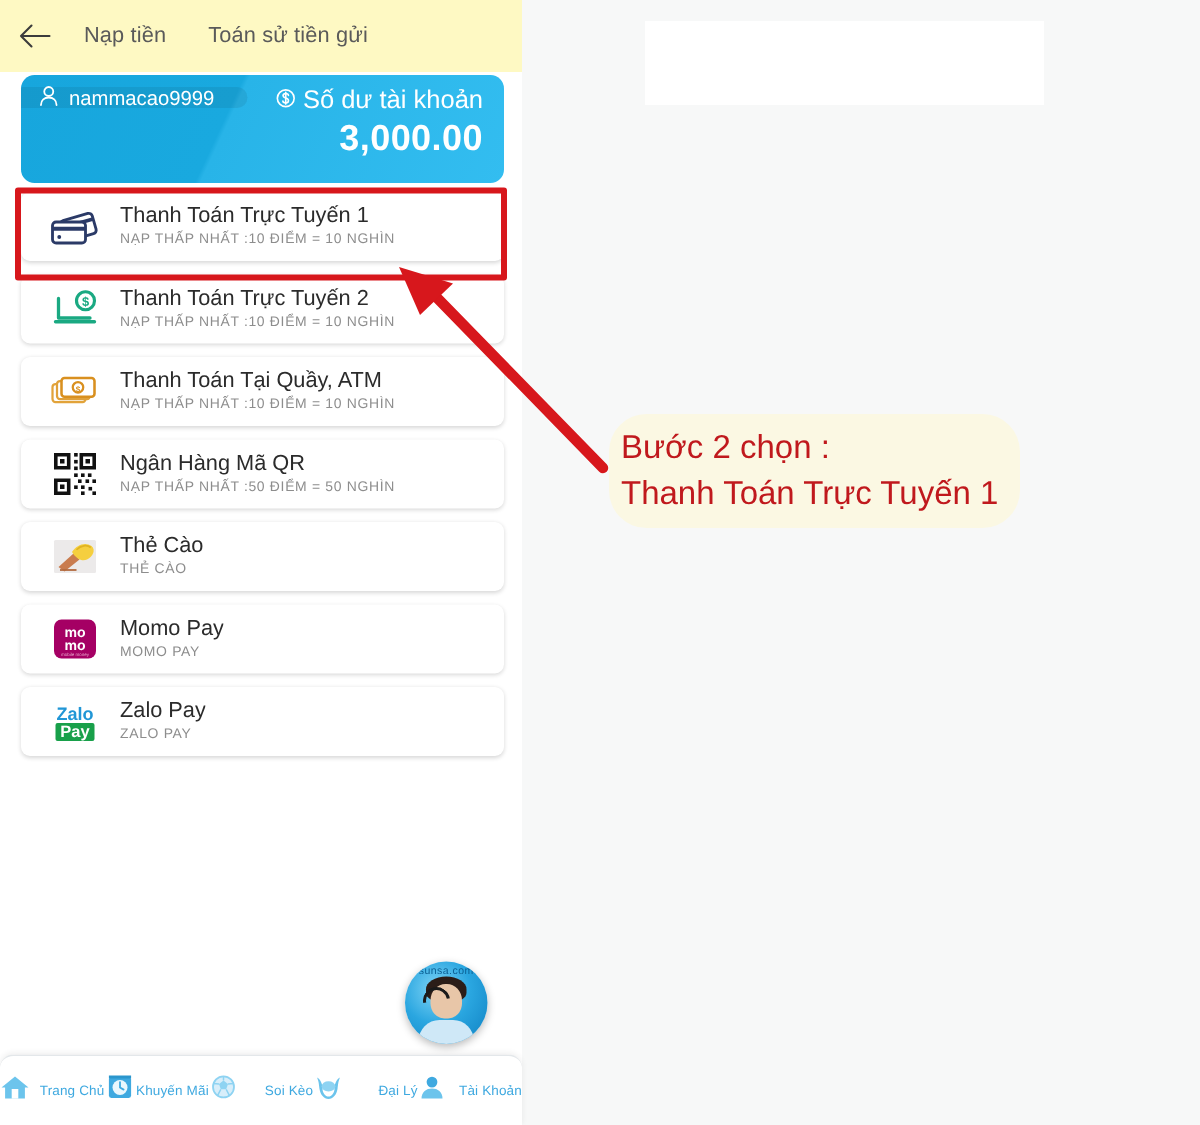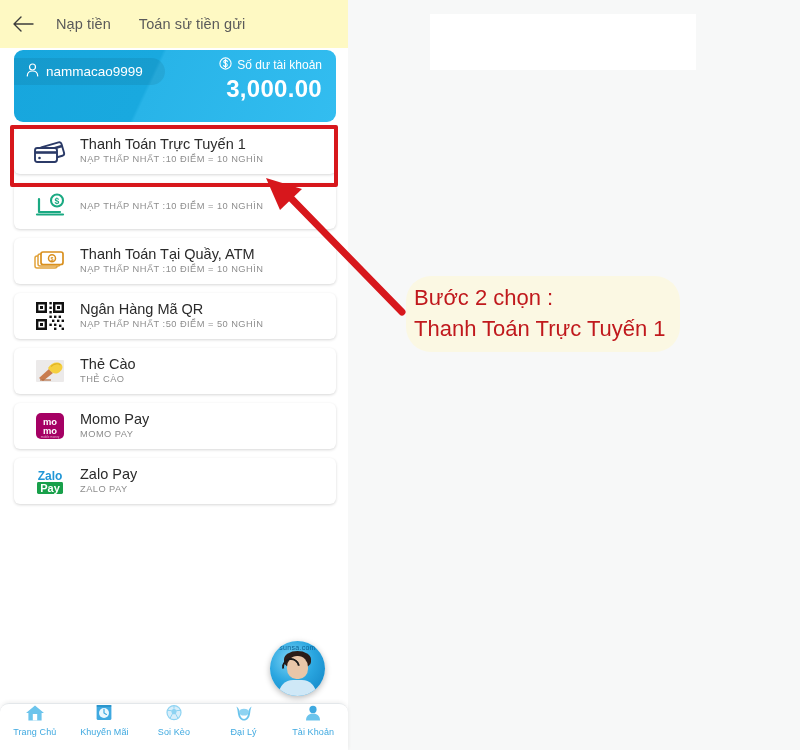--- a/index.html
+++ b/index.html
@@ -63,39 +63,39 @@
     position: absolute;
     left: 14px; top: 50px;
     width: 322px; height: 72px;
     border-radius: 9px;
     background: linear-gradient(115deg,#17a6dd 0%, #19a9df 42%, #28b4e8 43%, #33bdf0 100%);
     overflow: hidden;
   }
   #user-pill {
     position: absolute;
     left: 0; top: 8px;
-    height: 27px;
+    height: 14px;
     padding: 0 22px 0 12px;
     display: flex;
     align-items: center;
     gap: 7px;
     background: rgba(0,0,0,0.07);
     border-top-right-radius: 14px;
     border-bottom-right-radius: 14px;
     color: #ffffff;
     font-size: 13.5px;
   }
   #balance-right {
     position: absolute;
     right: 14px; top: 7px;
     text-align: right;
     color: #ffffff;
   }
   #balance-label {
-    font-size: 12px;
+    font-size: 17px;
     display: flex;
     align-items: center;
     gap: 5px;
     justify-content: flex-end;
   }
   #balance-amount {
     font-size: 24px;
     font-weight: bold;
     letter-spacing: .3px;
     margin-top: 2px;
@@ -205,23 +205,23 @@
     border-top-left-radius: 9px;
     border-top-right-radius: 9px;
     box-shadow: 0 -1px 4px rgba(0,0,0,0.07);
     display: flex;
     align-items: center;
   }
   .nav-item {
     flex: 1;
     height: 100%;
     display: flex;
-    flex-direction: column;
-    align-items: center;
-    justify-content: flex-start;
+    flex-direction: row;
+    align-items: center;
+    justify-content: space-between;
     gap: 1px;
     cursor: pointer;
   }
   .nav-label {
     font-size: 9px;
     color: #3fa9e0;
     letter-spacing: .1px;
   }
 
   
@@ -326,20 +326,21 @@
     <div class="pay-item">
       <div class="pay-icon">
         <svg width="34" height="28" viewBox="0 0 34 28" aria-hidden="true">
           <path d="M6 7 L6 20 L27 20" fill="none" stroke="#1aa982" stroke-width="2.2" stroke-linecap="round" stroke-linejoin="round"></path>
           <path d="M4 22.5 L30 22.5" stroke="#1aa982" stroke-width="2.2" stroke-linecap="round"></path>
           <circle cx="24" cy="8.5" r="6" fill="#ffffff" stroke="#1aa982" stroke-width="2.1"></circle>
           <text x="24" y="12.2" font-size="8.6" font-family="'Liberation Sans', sans-serif" font-weight="bold" fill="#1aa982" text-anchor="middle">$</text>
         </svg>
       </div>
       <div class="pay-text">
+        <div class="pay-title">Thanh Toán Trực Tuyến 2</div>
         <div class="pay-sub">NẠP THẤP NHẤT :10 ĐIỂM = 10 NGHÌN</div>
       </div>
     </div>
 
     <div class="pay-item">
       <div class="pay-icon">
         <svg width="34" height="26" viewBox="0 0 34 26" aria-hidden="true">
           <rect x="2" y="8" width="22" height="12" rx="2" fill="none" stroke="#e2a33a" stroke-width="1.5"></rect>
           <rect x="5" y="6" width="22" height="12" rx="2" fill="#ffffff" stroke="#e0a13a" stroke-width="1.5"></rect>
           <rect x="8" y="4" width="22" height="12.5" rx="2" fill="#ffffff" stroke="#d9901f" stroke-width="1.7"></rect>

